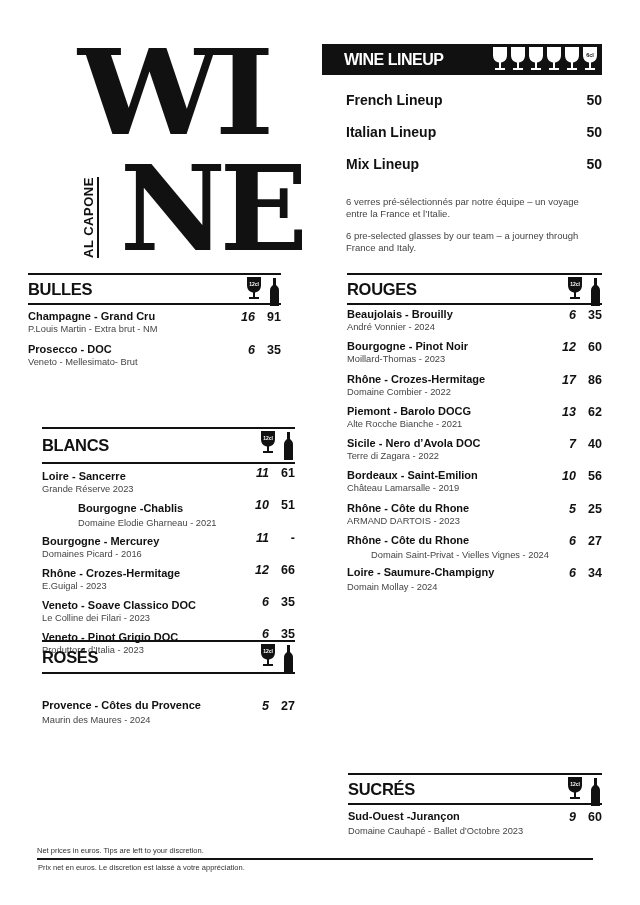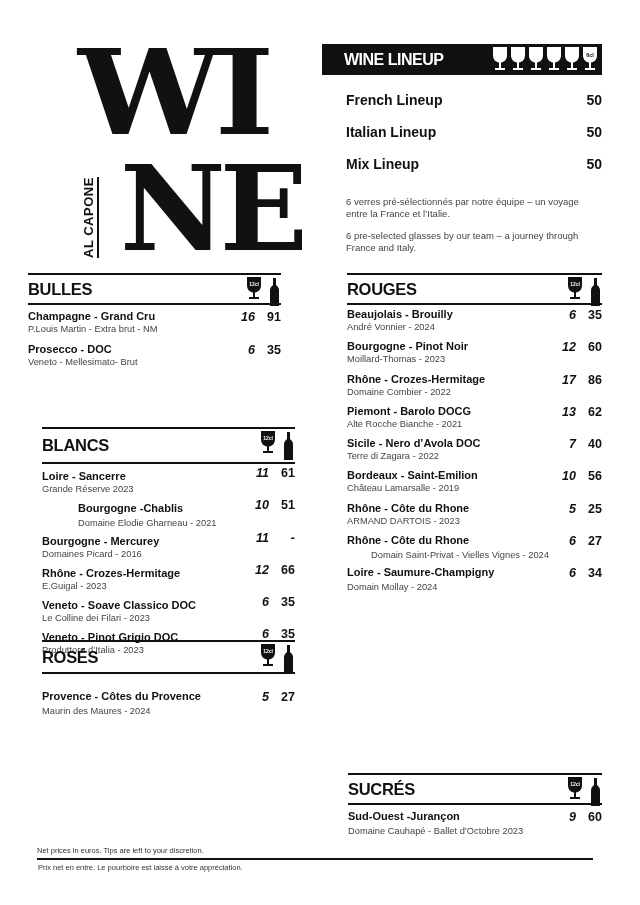--- a/index.html
+++ b/index.html
@@ -199,21 +199,21 @@
         <svg width="16" height="26" viewBox="0 0 16 26">
             <path d="M1 1h14v8c0 5-3 7-6 7.5V21h4v2H3v-2h4v-4.5C4 16 1 14 1 9z" fill="#111"></path>
           </svg>
         <span style="position:absolute;left:0;top:5px;width:16px;text-align:center;font-size:5px;font-weight:bold;color:#fff;font-family:'Liberation Sans',sans-serif;">12cl</span>
       </span>
       <svg width="9" height="28" viewBox="0 0 9 28">
           <path d="M3 0h3v7c2 1.5 3 3 3 5.5V28H0V12.5C0 10 1 8.5 3 7z" fill="#111"></path>
         </svg>
     </div>
   </div>
-  <div style="margin-top:16px;">
+  <div style="margin-top:25px;">
     <div class="item" style="height:33px;">
       <div class="name">Provence - Côtes du Provence</div>
       <div class="sub" style="margin-top:4px;">Maurin des Maures - 2024</div>
       <div class="prices">
           <span class="g">5</span>
           <span class="b">27</span>
         </div>
     </div>
   </div>
 </div>
@@ -331,13 +331,13 @@
       <div class="prices">
           <span class="g">9</span>
           <span class="b">60</span>
         </div>
     </div>
   </div>
 </div>
 
 <div class="footer-en">Net prices in euros.  Tips are left to your discretion.</div>
 <div class="footer-rule"></div>
-<div class="footer-fr">Prix net en entre. Le pourboire est laissé à votre appréciation.</div>
+<div class="footer-fr">Prix net en euros. Le discretion est laissé à votre appréciation.</div>
 
 </body></html>

